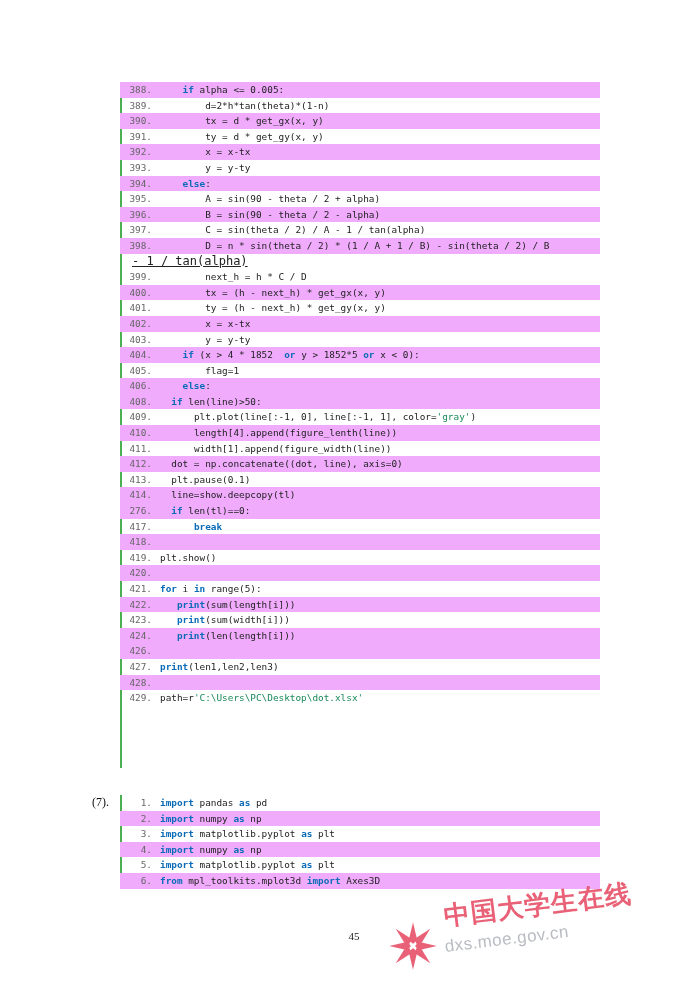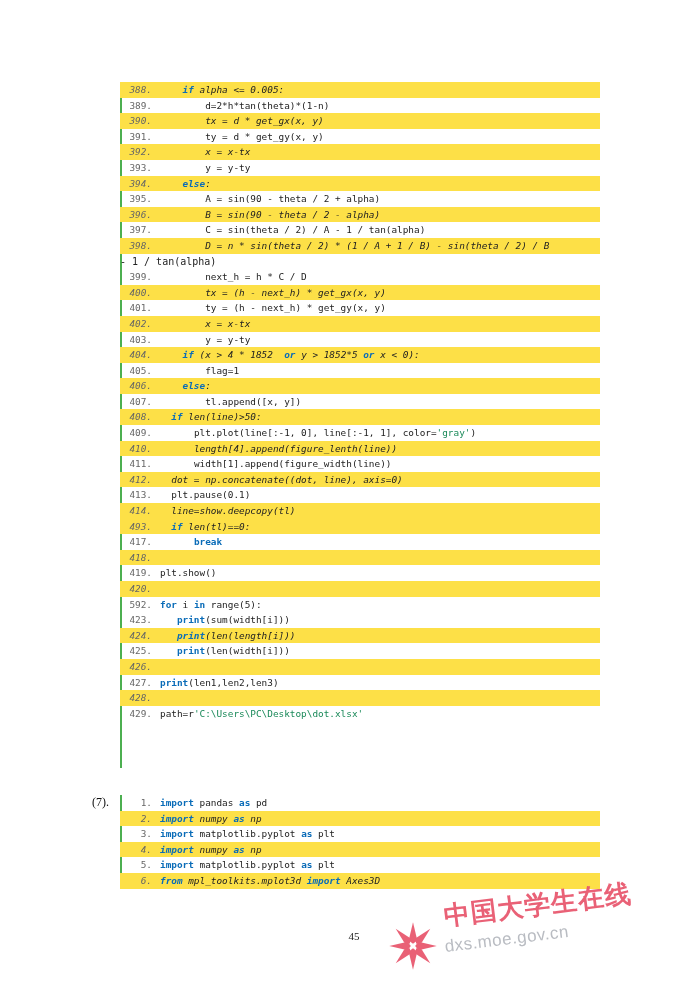--- a/index.html
+++ b/index.html
@@ -45,22 +45,21 @@
   .code-row {
     display: flex;
     align-items: flex-start;
     min-height: 15.6px;
     font-family: "DejaVu Sans Mono", monospace;
     font-size: 9.4px;
     line-height: 15.6px;
     color: #222222;
   }
   .code-row.shaded {
-    background: #fde047;
-    font-style: italic;
+    background: #f0abfc;
   }
   .ln {
     width: 38px;
     flex: 0 0 38px;
     text-align: right;
     padding-right: 6px;
     color: #666666;
     font-family: "DejaVu Sans Mono", monospace;
     font-size: 9.4px;
     box-sizing: border-box;
@@ -71,24 +70,25 @@
     white-space: pre-wrap;
     word-break: break-word;
     padding-left: 2px;
   }
   .kw { color: #0a6cb8; font-weight: bold; }
   .str { color: #1b8a5a; }
 
   
   .wrap-line {
     font-family: "DejaVu Sans Mono", monospace;
-    font-size: 10px;
+    font-size: 12px;
     line-height: 15.6px;
     color: #222222;
-    padding-left: 0px;
+    padding-left: 12px;
+    text-decoration: underline;
   }
 
   
   .list-marker {
     position: absolute;
     left: 92px;
     top: 795px;
     font-family: "Liberation Serif", serif;
     font-size: 12px;
     color: #111111;
@@ -228,24 +228,20 @@
           <span class="code-text">    <span class="kw">if</span> (x &gt; 4 * 1852  <span class="kw">or</span> y &gt; 1852*5 <span class="kw">or</span> x &lt; 0):</span>
         </div>
         <div class="code-row">
           <span class="ln">405.</span>
           <span class="code-text">        flag=1</span>
         </div>
         <div class="code-row shaded">
           <span class="ln">406.</span>
           <span class="code-text">    <span class="kw">else</span>:</span>
         </div>
-        <div class="code-row">
-          <span class="ln">407.</span>
-          <span class="code-text">        tl.append([x, y])</span>
-        </div>
         <div class="code-row shaded">
           <span class="ln">408.</span>
           <span class="code-text">  <span class="kw">if</span> len(line)&gt;50:</span>
         </div>
         <div class="code-row">
           <span class="ln">409.</span>
           <span class="code-text">      plt.plot(line[:-1, 0], line[:-1, 1], color=<span class="str">'gray'</span>)</span>
         </div>
         <div class="code-row shaded">
           <span class="ln">410.</span>
@@ -261,54 +257,54 @@
         </div>
         <div class="code-row">
           <span class="ln">413.</span>
           <span class="code-text">  plt.pause(0.1)</span>
         </div>
         <div class="code-row shaded">
           <span class="ln">414.</span>
           <span class="code-text">  line=show.deepcopy(tl)</span>
         </div>
         <div class="code-row shaded">
-          <span class="ln">493.</span>
+          <span class="ln">276.</span>
           <span class="code-text">  <span class="kw">if</span> len(tl)==0:</span>
         </div>
         <div class="code-row">
           <span class="ln">417.</span>
           <span class="code-text">      <span class="kw">break</span></span>
         </div>
         <div class="code-row shaded">
           <span class="ln">418.</span>
           <span class="code-text"></span>
         </div>
         <div class="code-row">
           <span class="ln">419.</span>
           <span class="code-text">plt.show()</span>
         </div>
         <div class="code-row shaded">
           <span class="ln">420.</span>
           <span class="code-text"></span>
         </div>
         <div class="code-row">
-          <span class="ln">592.</span>
+          <span class="ln">421.</span>
           <span class="code-text"><span class="kw">for</span> i <span class="kw">in</span> range(5):</span>
+        </div>
+        <div class="code-row shaded">
+          <span class="ln">422.</span>
+          <span class="code-text">   <span class="kw">print</span>(sum(length[i]))</span>
         </div>
         <div class="code-row">
           <span class="ln">423.</span>
           <span class="code-text">   <span class="kw">print</span>(sum(width[i]))</span>
         </div>
         <div class="code-row shaded">
           <span class="ln">424.</span>
           <span class="code-text">   <span class="kw">print</span>(len(length[i]))</span>
-        </div>
-        <div class="code-row">
-          <span class="ln">425.</span>
-          <span class="code-text">   <span class="kw">print</span>(len(width[i]))</span>
         </div>
         <div class="code-row shaded">
           <span class="ln">426.</span>
           <span class="code-text"></span>
         </div>
         <div class="code-row">
           <span class="ln">427.</span>
           <span class="code-text"><span class="kw">print</span>(len1,len2,len3)</span>
         </div>
         <div class="code-row shaded">

